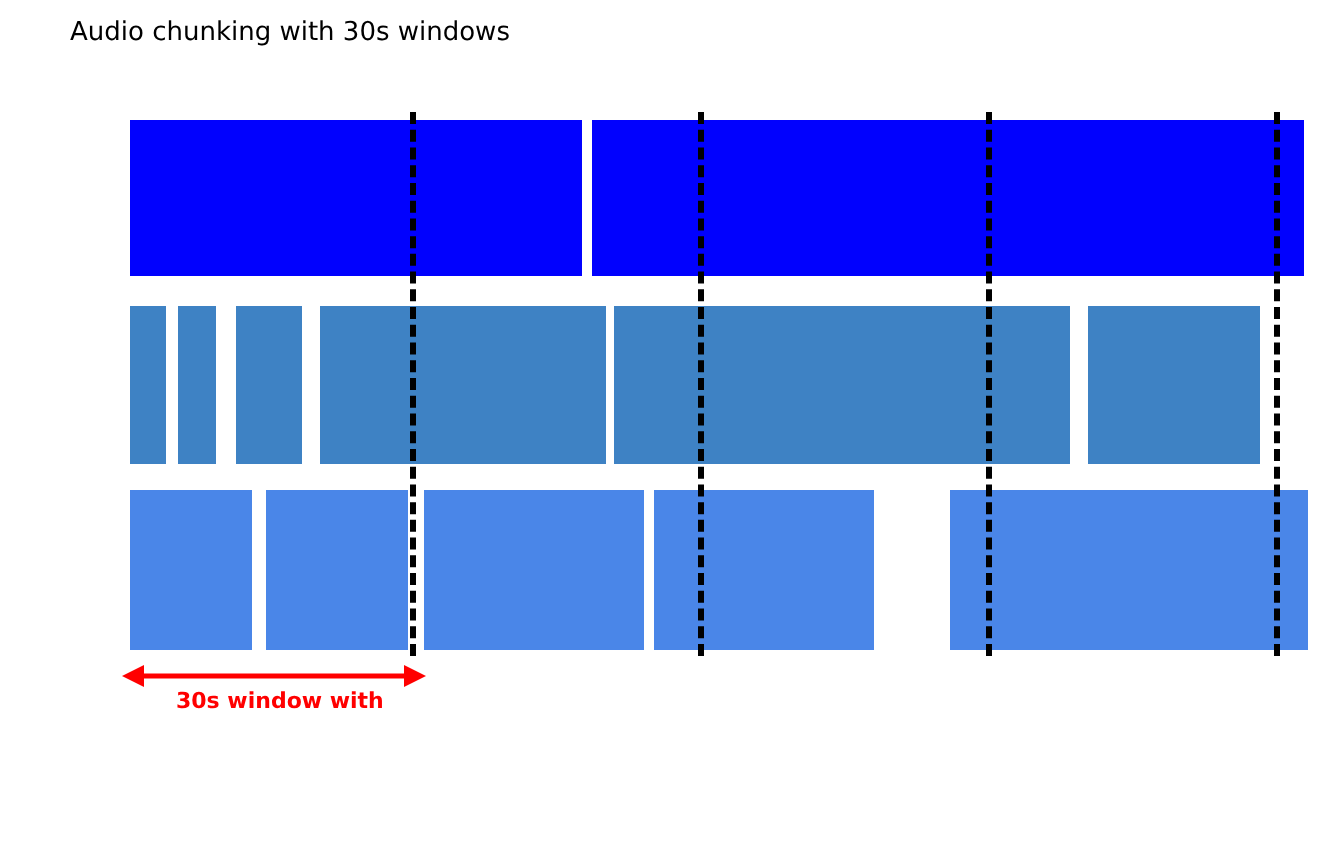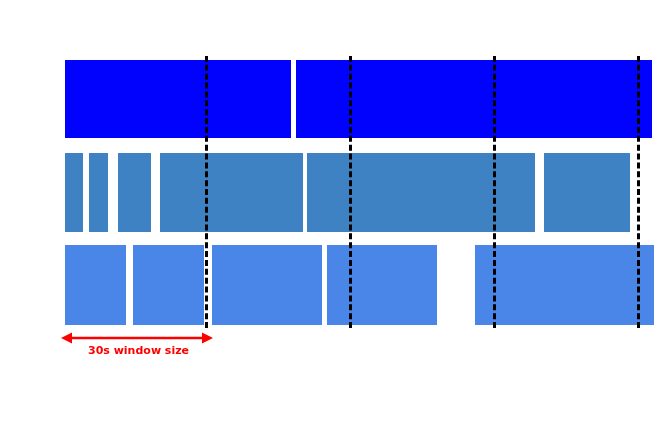--- a/index.html
+++ b/index.html
@@ -61,20 +61,21 @@
     width: 666px;
     text-align: center;
     font-size: 13px;
     color: #000000;
   }
 </style>
 </head>
 <body>
 
 <div id="figure">
+  <div class="fig-title">Audio chunking with 30s windows</div>
 
   <div id="plot">
       <div class="segment" style="left: 65px; width: 226px; top: 60px; height: 78px; background: rgb(1, 1, 254);"></div>
       <div class="segment" style="left: 296px; width: 356px; top: 60px; height: 78px; background: rgb(1, 1, 254);"></div>
       <div class="segment" style="left: 65px; width: 18px; top: 153px; height: 79px; background: rgb(62, 130, 196);"></div>
       <div class="segment" style="left: 89px; width: 19px; top: 153px; height: 79px; background: rgb(62, 130, 196);"></div>
       <div class="segment" style="left: 118px; width: 33px; top: 153px; height: 79px; background: rgb(62, 130, 196);"></div>
       <div class="segment" style="left: 160px; width: 143px; top: 153px; height: 79px; background: rgb(62, 130, 196);"></div>
       <div class="segment" style="left: 307px; width: 228px; top: 153px; height: 79px; background: rgb(62, 130, 196);"></div>
       <div class="segment" style="left: 544px; width: 86px; top: 153px; height: 79px; background: rgb(62, 130, 196);"></div>
@@ -88,15 +89,15 @@
       <div class="boundary" style="left: 492.5px; border-left-color: rgb(0, 0, 0);"></div>
       <div class="boundary" style="left: 636.5px; border-left-color: rgb(0, 0, 0);"></div>
     </div>
 
   <svg class="window-arrow" width="154" height="18" viewBox="0 0 154 18" xmlns="http://www.w3.org/2000/svg" style="left: 60px; top: 329px;">
     <line id="arrow-line" x1="10" y1="9" x2="144" y2="9" stroke="#ff0000" stroke-width="2.6"></line>
     <polygon id="arrow-head-left" points="1,9 12,3.5 12,14.5" fill="#ff0000"></polygon>
     <polygon id="arrow-head-right" points="153,9 142,3.5 142,14.5" fill="#ff0000"></polygon>
   </svg>
 
-  <div class="annot-label" style="color: rgb(255, 0, 0);">30s window size</div>
+  <div class="annot-label" style="color: rgb(255, 0, 0);">30s window with</div>
 
 </div>
 
 </body></html>

